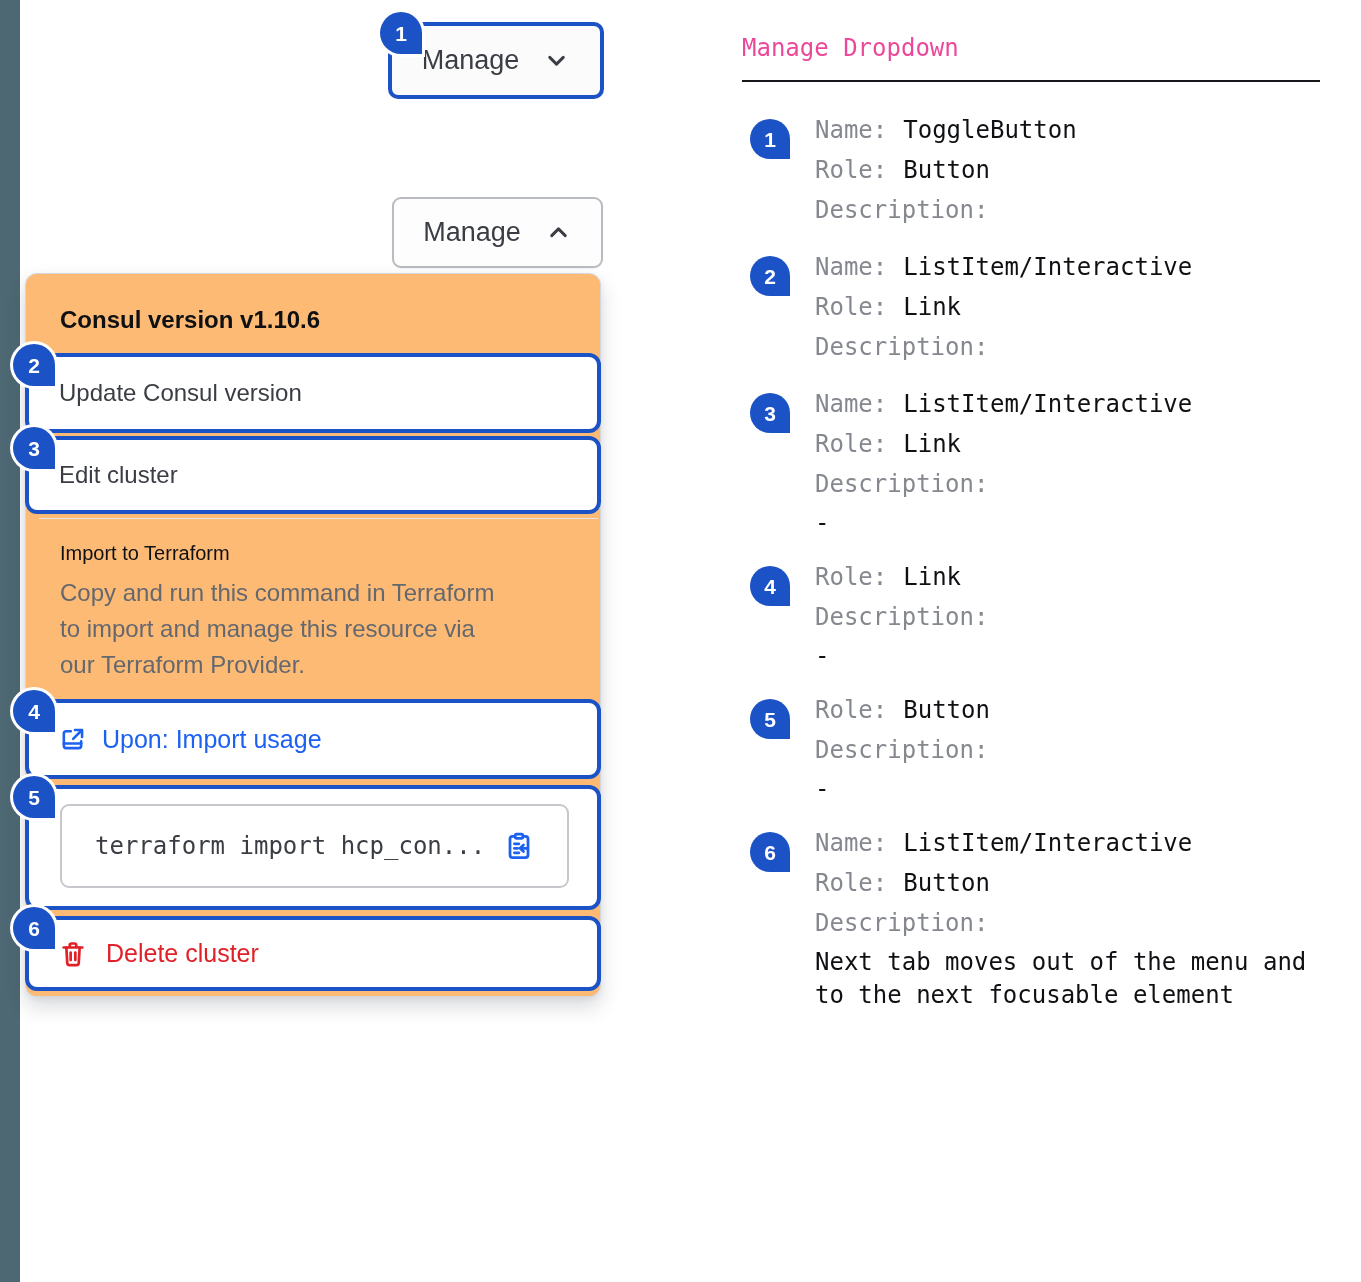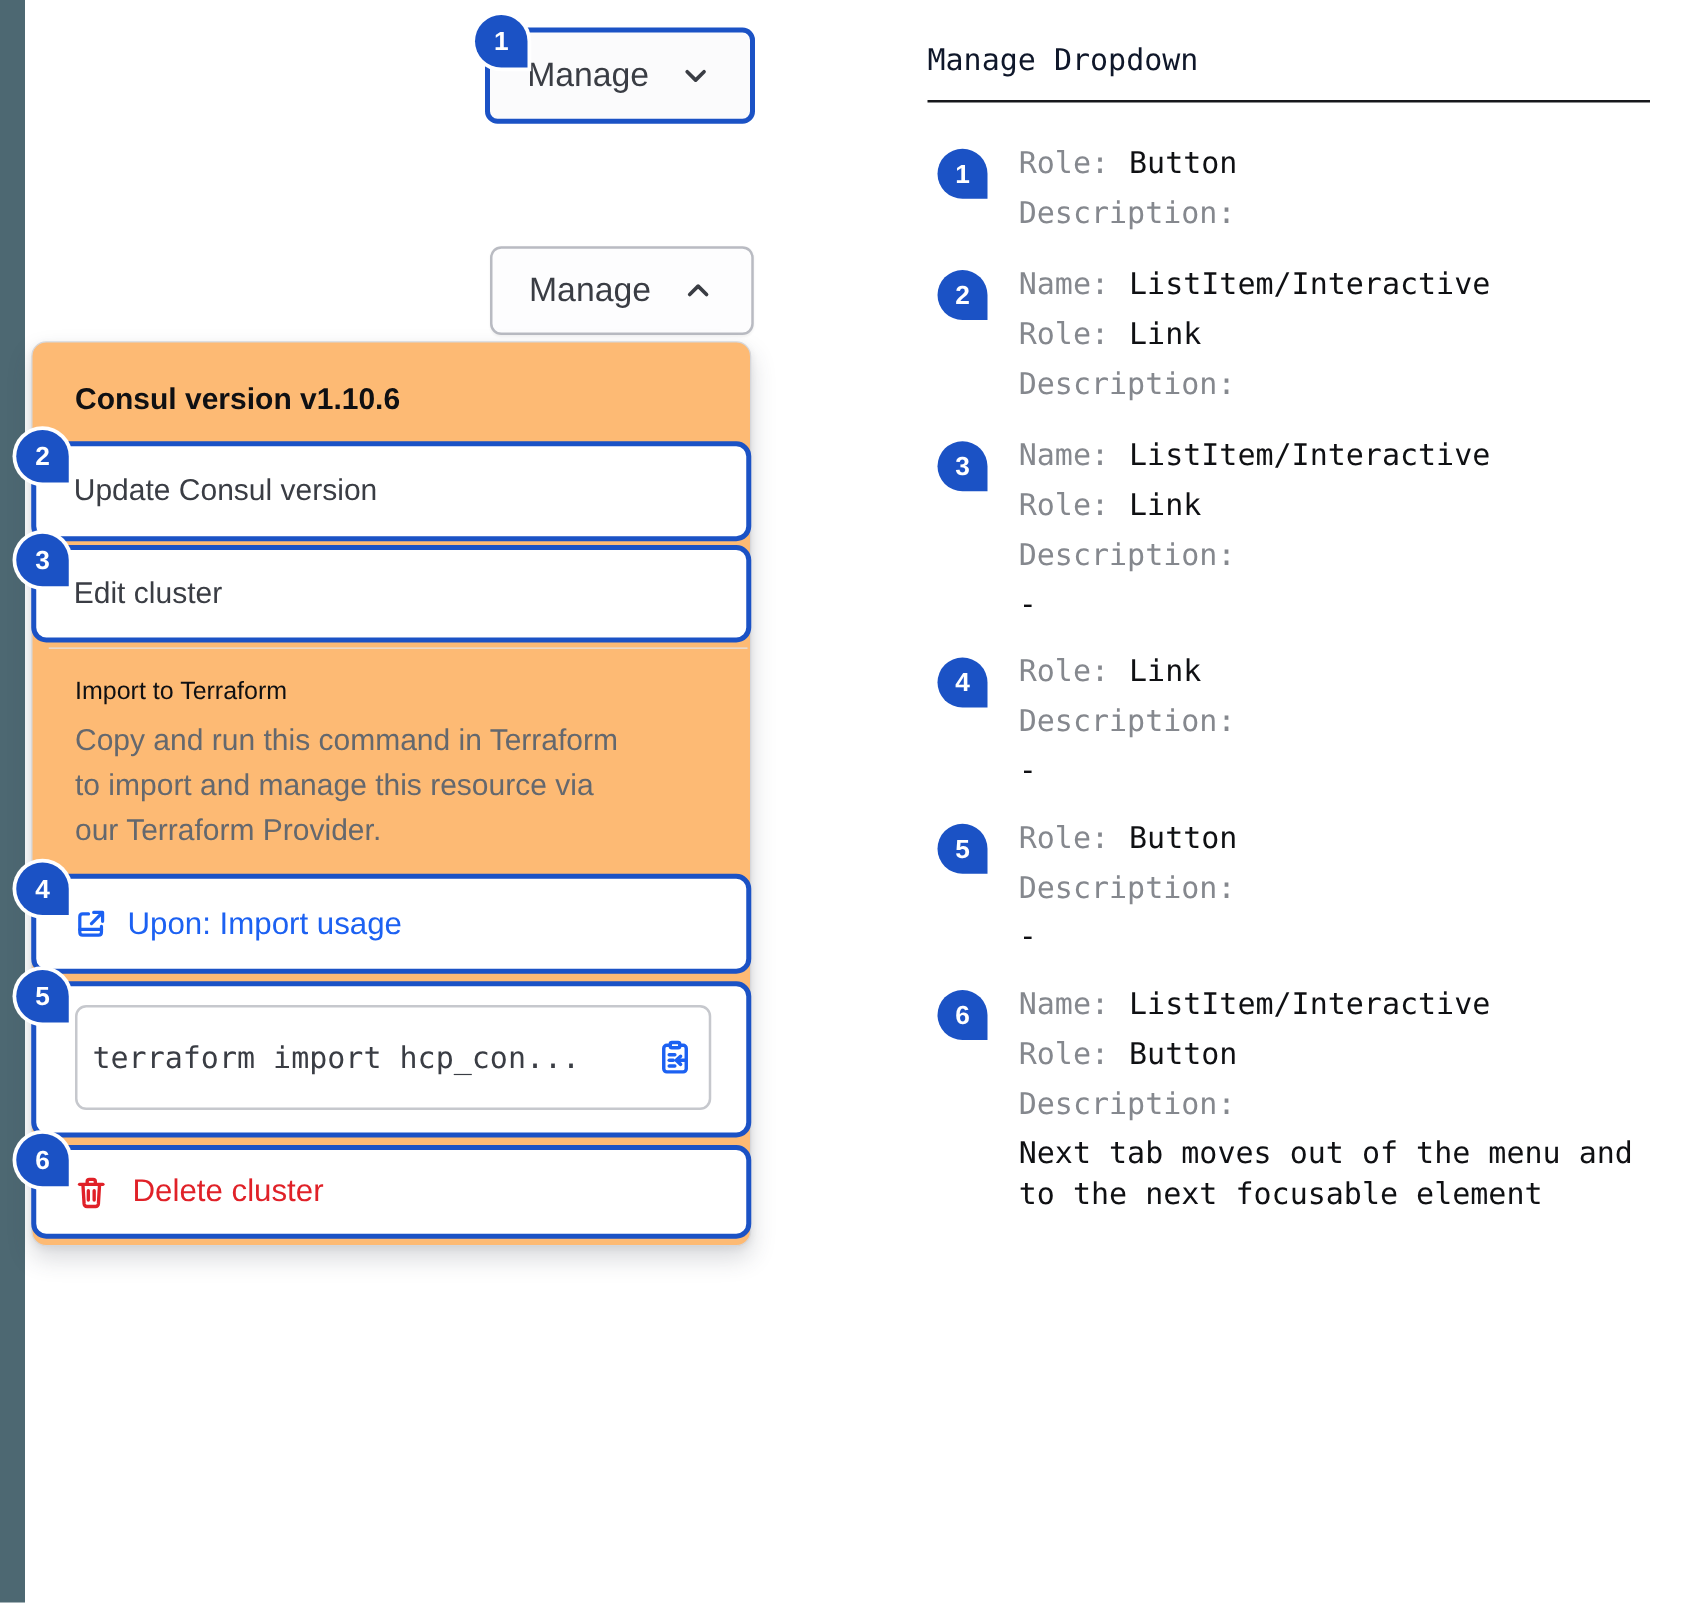--- a/index.html
+++ b/index.html
@@ -81,32 +81,32 @@
   .mb3 { margin-bottom: 3px; }
   .mb6 { margin-bottom: 6px; }
   .divider { height: 1px; background: #e3e4e7; margin: 4px 2px 0 13px; }
 
   .docs-row { gap: 16px; color: #1c61f2; font-weight: 500; font-size: 25px; }
   .code-wrap { height: 125px; }
   .code-field {
     margin: 15px 28px 18px 31px; height: 84px;
     border: 2px solid #c6c8cd; border-radius: 9px; background: #fff;
     display: flex; align-items: center; justify-content: space-between;
-    padding: 0 12px;
+    padding: 0 33px;
     font-family: "DejaVu Sans Mono", monospace;
     font-size: 24px; color: #3a3d44;
   }
   .delete-row { gap: 19px; color: #e02128; font-weight: 500; font-size: 25px; }
 
   
   .spec {
     position: absolute; left: 742px; top: 30px; width: 578px;
     font-family: "DejaVu Sans Mono", monospace;
   }
-  .spec-title { font-size: 24px; font-weight: 400; color: #0f172a; line-height: 36px; }
+  .spec-title { font-size: 24px; font-weight: 400; color: #ec4899; line-height: 36px; }
   .spec-hr { border: none; border-top: 2px solid #17181c; margin: 14px 0 28px; }
   .spec-item { position: relative; padding-left: 73px; margin-bottom: 17px; }
   .spec-item .badge { width: 40px; height: 40px; left: 8px; top: 9px; }
   .spec-row { font-size: 24px; line-height: 40px; }
   .spec-row .lbl { color: #85888e; margin-right: 16px; }
   .spec-row .val { color: #0f1013; }
   .spec-desc {
     font-size: 24px; line-height: 33px; color: #0f1013;
     white-space: pre-line; margin-top: 3px;
   }
@@ -199,20 +199,21 @@
 
     </div>
   </section>
 
   <aside class="spec">
     <h2 class="spec-title">Manage Dropdown</h2>
     <hr class="spec-hr">
 
     <div class="spec-item">
       <span class="badge">1</span>
+      <div class="spec-row"><span class="lbl">Name:</span><span class="val">ToggleButton</span></div>
       <div class="spec-row"><span class="lbl">Role:</span><span class="val">Button</span></div>
       <div class="spec-row"><span class="lbl">Description:</span></div>
     </div>
 
     <div class="spec-item">
       <span class="badge">2</span>
       <div class="spec-row"><span class="lbl">Name:</span><span class="val">ListItem/Interactive</span></div>
       <div class="spec-row"><span class="lbl">Role:</span><span class="val">Link</span></div>
       <div class="spec-row"><span class="lbl">Description:</span></div>
     </div>

